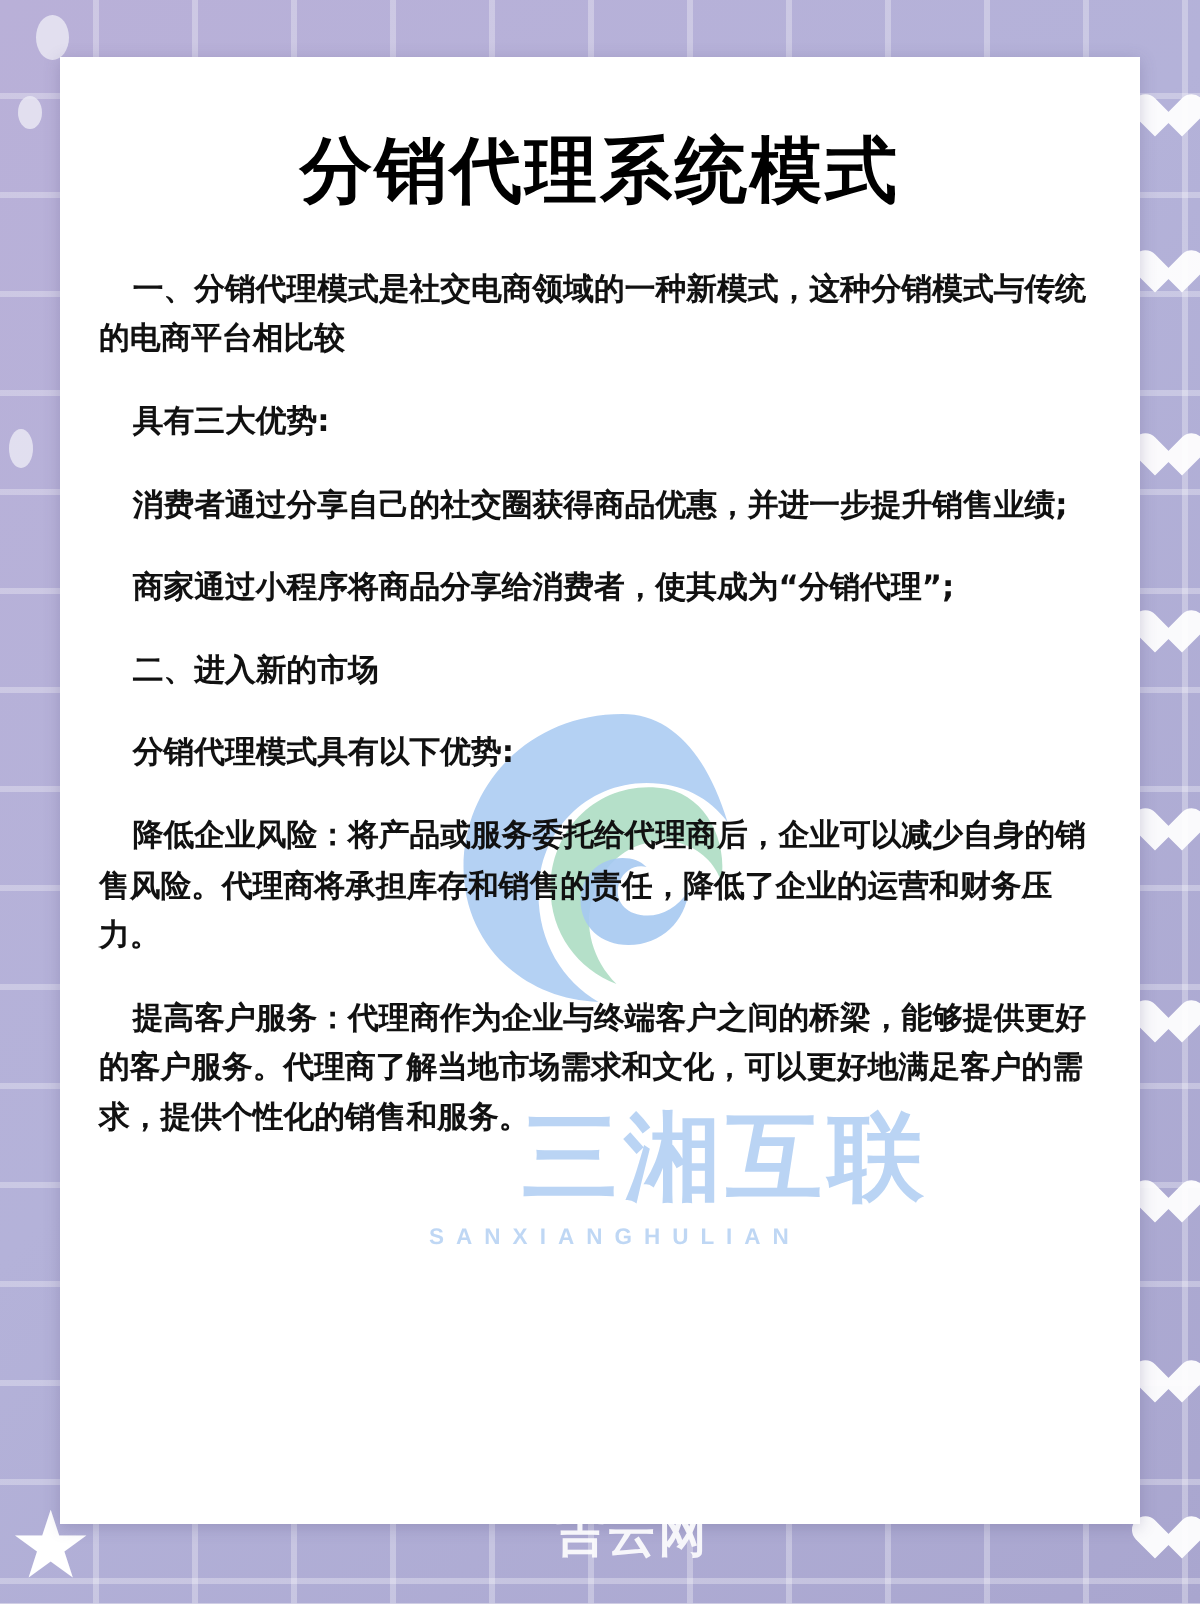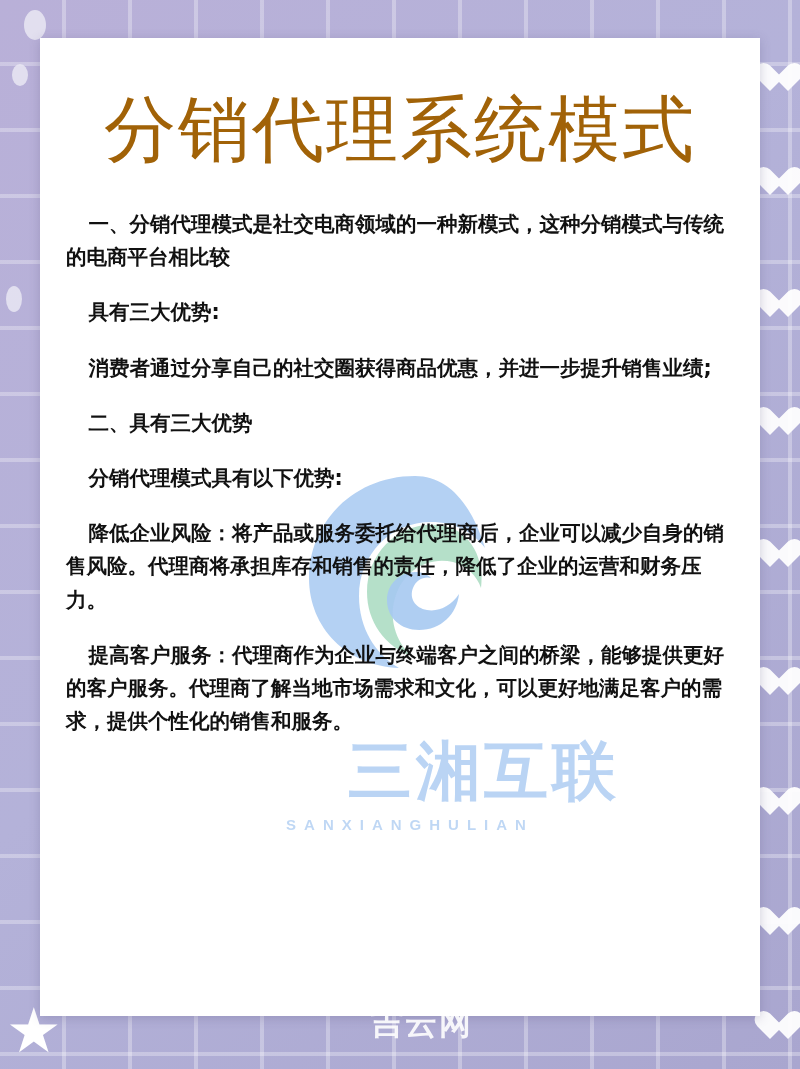--- a/index.html
+++ b/index.html
@@ -129,23 +129,23 @@
 
   
   #content {
     position: relative;
     z-index: 3;
     padding: 26px 26px 0 26px;
   }
 
   #doc-title {
     font-family: "DejaVu Sans", "Liberation Sans", sans-serif;
-    font-size: 72px;
-    font-weight: normal;
-    color: #a16207;
+    font-size: 48px;
+    font-weight: bold;
+    color: #000000;
     text-align: center;
     letter-spacing: 2px;
     margin: 18px 0 30px 0;
     white-space: nowrap;
   }
 
   .para {
     font-family: "DejaVu Sans", "Liberation Sans", sans-serif;
     font-size: 20.5px;
     font-weight: bold;
@@ -204,21 +204,22 @@
       <div id="wm-text">三湘互联</div>
       <div id="wm-sub">SANXIANGHULIAN</div>
     </div>
 
     <div id="content">
       <h1 id="doc-title">分销代理系统模式</h1>
 
       <p class="para">一、分销代理模式是社交电商领域的一种新模式，这种分销模式与传统的电商平台相比较</p>
       <p class="para">具有三大优势:</p>
       <p class="para">消费者通过分享自己的社交圈获得商品优惠，并进一步提升销售业绩;</p>
-      <p class="para">二、具有三大优势</p>
+      <p class="para">商家通过小程序将商品分享给消费者，使其成为“分销代理”;</p>
+      <p class="para">二、进入新的市场</p>
       <p class="para">分销代理模式具有以下优势:</p>
       <p class="para">降低企业风险：将产品或服务委托给代理商后，企业可以减少自身的销售风险。代理商将承担库存和销售的责任，降低了企业的运营和财务压力。</p>
       <p class="para">提高客户服务：代理商作为企业与终端客户之间的桥梁，能够提供更好的客户服务。代理商了解当地市场需求和文化，可以更好地满足客户的需求，提供个性化的销售和服务。</p>
     </div>
   </div>
 
   <div id="bottom-wm">吉云网</div>
 
 </div>
 

